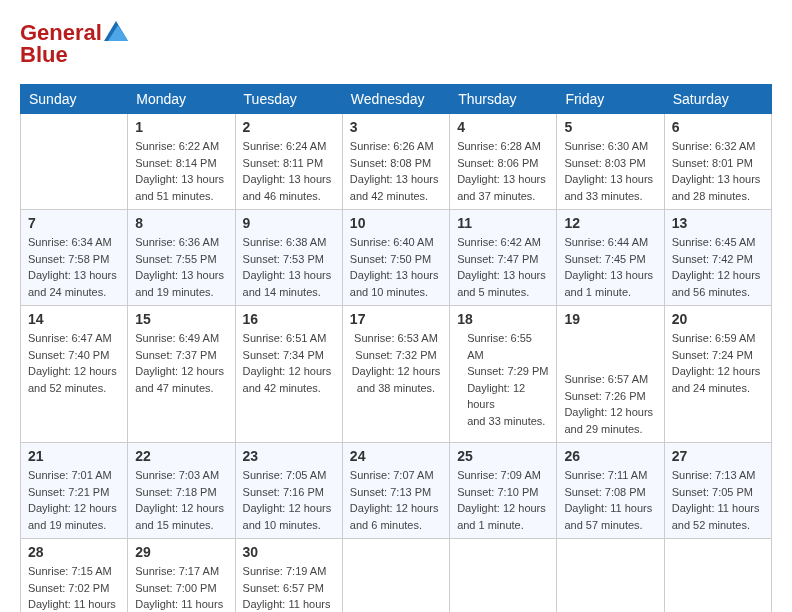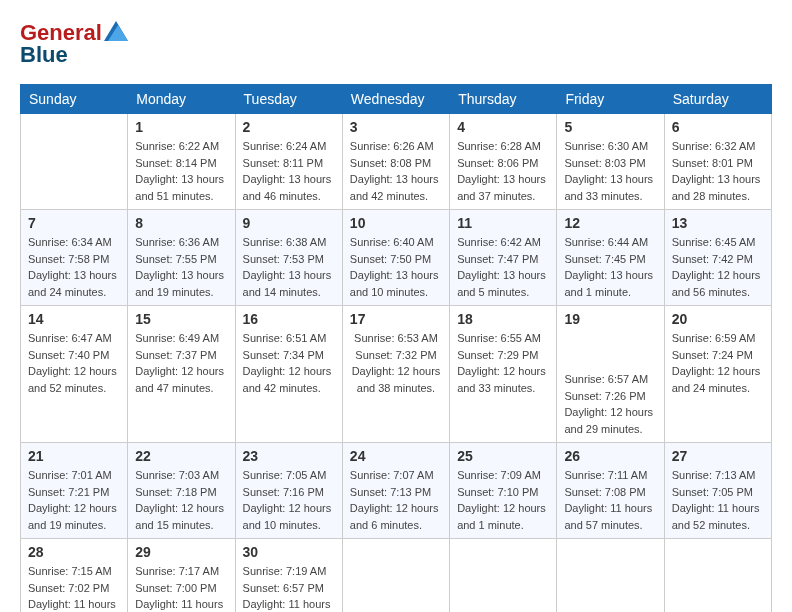--- a/index.html
+++ b/index.html
@@ -97,21 +97,21 @@
 
 <div class="header">
   <div class="logo">
     <div class="logo-text">
       <span class="logo-general">General</span>
       <svg class="logo-icon" viewBox="0 0 24 20" xmlns="http://www.w3.org/2000/svg">
         <polygon points="0,20 12,0 24,20" fill="#1a6db5"></polygon>
         <polygon points="8,20 18,4 28,20" fill="#4da6e8" transform="translate(-4,0)"></polygon>
       </svg>
     </div>
-    <span class="logo-blue" style="font-size:22px;font-weight:bold;color:#0c4a6e;margin-top:-4px;">Blue</span>
+    <span class="logo-blue" style="font-size:22px;font-weight:bold;color:#b91c1c;margin-top:-4px;">Blue</span>
   </div>
   <div class="month-title-block">
     <div class="month-title"></div>
     <div class="location-title"></div>
   </div>
 </div>
 
 <table class="calendar">
   <thead>
     <tr>
@@ -245,21 +245,21 @@
         </td>
         <td>
           <span class="day-number">17</span>
           <div class="day-info" style="white-space: pre-line; text-align: center;">Sunrise: 6:53 AM
 Sunset: 7:32 PM
 Daylight: 12 hours
 and 38 minutes.</div>
         </td>
         <td>
           <span class="day-number">18</span>
-          <div class="day-info" style="white-space: pre-line;">Sunrise: 6:55 AM
+          <div class="day-info" style="white-space: pre-line; margin-left: 10px;">Sunrise: 6:55 AM
 Sunset: 7:29 PM
 Daylight: 12 hours
 and 33 minutes.</div>
         </td>
         <td>
           <span class="day-number">19</span>
           <div class="day-info" style="white-space: pre-line; margin-top: 44px;">Sunrise: 6:57 AM
 Sunset: 7:26 PM
 Daylight: 12 hours
 and 29 minutes.</div>

